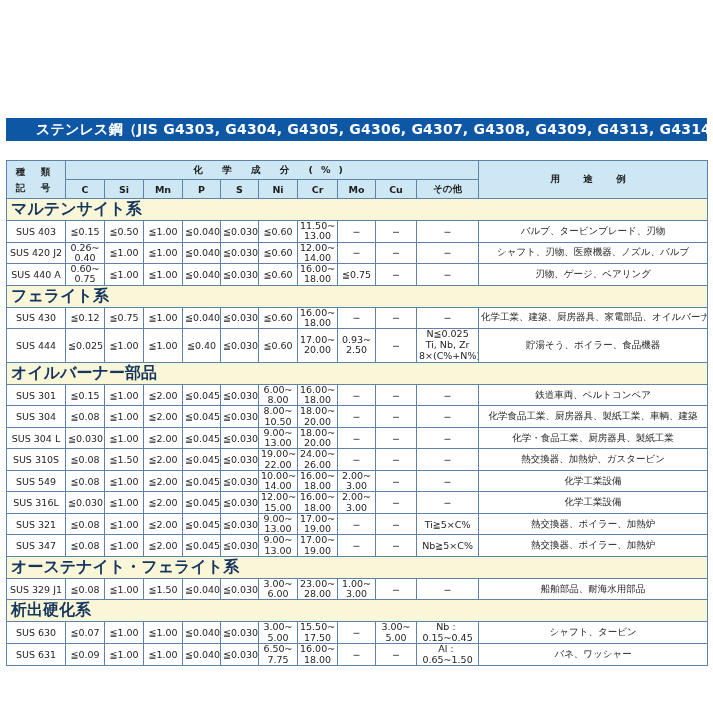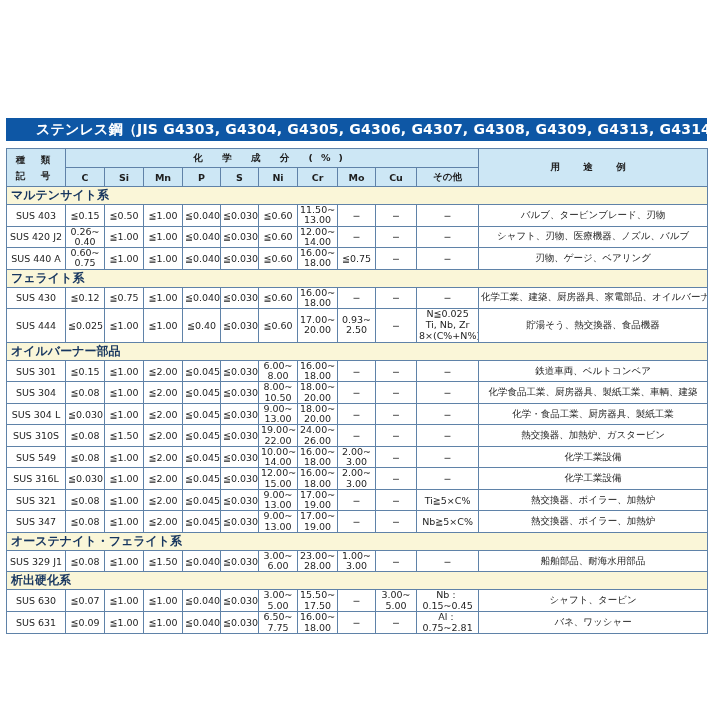--- a/index.html
+++ b/index.html
@@ -8,37 +8,37 @@
     position:relative; width:713px; height:713px; background:#ffffff;
     font-family:"DejaVu Sans","Liberation Sans",sans-serif; overflow:hidden;
   }
   .titlebar {
     position:absolute; left:6px; top:118px; width:701px; height:23px;
     background:var(--title-bg,#0e57a5); color:#ffffff;
     font-weight:bold; font-size:14px; line-height:23px; padding-left:30px;
     white-space:nowrap; overflow:hidden; letter-spacing:0.2px;
   }
   table.spec {
-    position:absolute; left:6px; top:148px; width:701px;
+    position:absolute; left:6px; top:160px; width:701px;
     border-collapse:collapse; table-layout:fixed;
   }
   table.spec th, table.spec td {
     border:1px solid #5f82a8; font-size:9.5px; color:#1e1e1e;
     text-align:center; vertical-align:middle; padding:0 2px; overflow:hidden;
   }
   thead th {
     background:var(--header-bg,#cde7f5); color:#17365f; font-weight:bold;
     height:19px; font-size:10px;
   }
   th.name-head { line-height:1.6; letter-spacing:6px; padding-left:8px; }
   th.chem-head { letter-spacing:8px; }
   th.use-head  { letter-spacing:10px; padding-left:12px; }
   tr.section-row td {
     background:var(--section-bg,#faf6d8); color:#17365f; font-weight:bold;
-    text-align:left; padding-left:4px; height:17px; font-size:12px;
+    text-align:left; padding-left:4px; height:17px; font-size:16px;
     white-space:nowrap;
   }
   tr.data-row td { height:21px; background:#ffffff; }
   td.name-cell {
     background:var(--name-bg,#d2ecfa); text-align:left; padding-left:4px;
     font-size:9.5px; white-space:nowrap;
   }
   td.range {
     white-space:pre-line; text-align:right; line-height:1.08;
     padding-right:3px; font-size:9px;
@@ -178,21 +178,21 @@
           <td>≦0.030</td>
           <td>≦0.60</td>
           <td class="range">17.00~
 20.00</td>
           <td class="range">0.93~
 2.50</td>
           <td>−</td>
           <td class="other-tiny">N≦0.025
 Ti, Nb, Zr
 8×(C%+N%)~0.80</td>
-          <td class="use-cell">貯湯そう、熱交換器、食品機器</td>
+          <td class="use-cell">貯湯そう、ボイラー、食品機器</td>
         </tr>
         <tr class="section-row">
           <td colspan="12">オイルバーナー部品</td>
         </tr>
         <tr class="data-row">
           <td class="name-cell">SUS 301</td>
           <td>≦0.15</td>
           <td>≦1.00</td>
           <td>≦2.00</td>
           <td>≦0.045</td>
@@ -368,19 +368,19 @@
           <td>≦1.00</td>
           <td>≦0.040</td>
           <td>≦0.030</td>
           <td class="range">6.50~
 7.75</td>
           <td class="range">16.00~
 18.00</td>
           <td>−</td>
           <td>−</td>
           <td class="other-two">Al：
-0.75~2.81</td>
+0.65~1.50</td>
           <td class="use-cell">バネ、ワッシャー</td>
         </tr>
       </tbody>
   </table>
 
 </div>
 
 </body></html>

